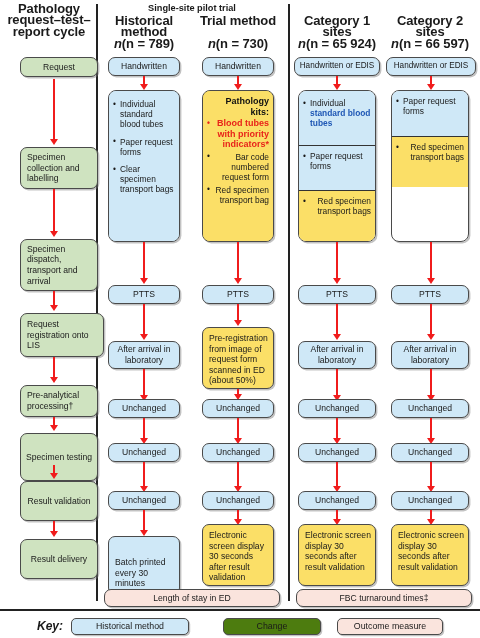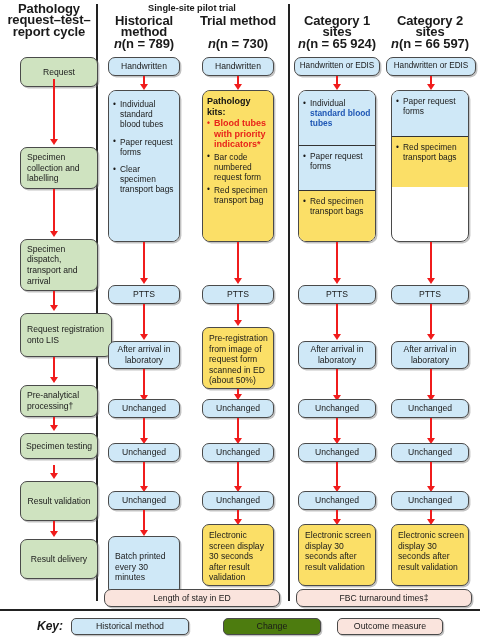--- a/index.html
+++ b/index.html
@@ -44,21 +44,21 @@
   
   .listbox{
     position:absolute;box-sizing:border-box;
     border:1.1px solid #4a4a4a;border-radius:8px;
     font-size:8.4px;line-height:10.2px;overflow:hidden;
     box-shadow:1.4px 1.4px 0 rgba(120,120,120,.45);
   }
   .seg{box-sizing:border-box;padding:3px 4px 3px 4px;}
   .seg + .seg{border-top:1.1px solid #333;}
   .seg.blue{background:#cfe8f7;}
-  .seg.yellow{background:#fbdf67;}
+  .seg.yellow{background:#fbdf67;text-align:right;}
   .bullet{position:relative;padding-left:7px;margin:0;}
   .bullet:before{content:"•";position:absolute;left:0px;top:-0.5px;font-size:8.4px;}
   .bullet + .bullet{margin-top:7px;}
   .red-bold{color:#e8231a;font-weight:bold;}
   .blue-bold{color:#1f57b5;font-weight:bold;}
   .black-bold{font-weight:bold;color:#111;}
   .big{font-size:9px;line-height:10.6px;}
 
   
   .arrow{position:absolute;background:#f01c1c;width:2.2px;}
@@ -93,41 +93,41 @@
   <div class="colhead" style="left:102px;top:15px;width:84px;">Historical method</div>
   <div class="colhead" style="left:102px;top:38px;width:84px;"><i>n</i><span>(n = 789)</span></div>
   <div class="colhead" style="left:196px;top:15px;width:84px;">Trial method</div>
   <div class="colhead" style="left:196px;top:38px;width:84px;"><i>n</i><span>(n = 730)</span></div>
 
   <div class="colhead" style="left:294px;top:15px;width:86px;">Category 1 sites</div>
   <div class="colhead" style="left:294px;top:38px;width:86px;"><i>n</i><span>(n = 65 924)</span></div>
   <div class="colhead" style="left:386px;top:15px;width:88px;">Category 2 sites</div>
   <div class="colhead" style="left:386px;top:38px;width:88px;"><i>n</i><span>(n = 66 597)</span></div>
 
-  <div class="node green" style="left:20px;top:57px;width:78px;height:30px;">Request</div>
+  <div class="node green" style="left:20px;top:57px;width:78px;height:20px;">Request</div>
   <div class="arrow" style="left:52.9px;top:79px;height:62px;"></div>
   <div class="arrowhead" style="left:49.7px;top:139px;"></div>
 
   <div class="node green left-align" style="left:20px;top:147px;width:78px;height:42px;">Specimen collection and labelling</div>
   <div class="arrow" style="left:52.9px;top:189px;height:44px;"></div>
   <div class="arrowhead" style="left:49.7px;top:231px;"></div>
 
   <div class="node green left-align" style="left:20px;top:239px;width:78px;height:52px;">Specimen dispatch, transport and arrival</div>
   <div class="arrow" style="left:52.9px;top:291px;height:16px;"></div>
   <div class="arrowhead" style="left:49.7px;top:305px;"></div>
 
-  <div class="node green left-align" style="left:20px;top:313px;width:92px;height:44px;">Request registration onto LIS</div>
+  <div class="node green left-align" style="left:20px;top:313px;width:84px;height:44px;">Request registration onto LIS</div>
   <div class="arrow" style="left:52.9px;top:357px;height:22px;"></div>
   <div class="arrowhead" style="left:49.7px;top:377px;"></div>
 
   <div class="node green left-align" style="left:20px;top:385px;width:78px;height:32px;">Pre-analytical processing†</div>
   <div class="arrow" style="left:52.9px;top:417px;height:12px;"></div>
   <div class="arrowhead" style="left:49.7px;top:425px;"></div>
 
-  <div class="node green" style="left:20px;top:433px;width:78px;height:26px;">Specimen testing</div>
+  <div class="node green" style="left:20px;top:433px;width:78px;height:48px;">Specimen testing</div>
   <div class="arrow" style="left:52.9px;top:465px;height:12px;"></div>
   <div class="arrowhead" style="left:49.7px;top:473px;"></div>
 
   <div class="node green" style="left:20px;top:481px;width:78px;height:40px;">Result validation</div>
   <div class="arrow" style="left:52.9px;top:521px;height:14px;"></div>
   <div class="arrowhead" style="left:49.7px;top:531px;"></div>
 
   <div class="node green" style="left:20px;top:539px;width:78px;height:40px;">Result delivery</div>
 
   <div class="node blue" style="left:108px;top:57px;width:72px;height:19px;">Handwritten</div>
@@ -157,21 +157,21 @@
   <div class="arrowhead" style="left:139.8px;top:438px;"></div>
 
   <div class="node blue" style="left:108px;top:443px;width:72px;height:19px;">Unchanged</div>
   <div class="arrow" style="left:143px;top:462px;height:26px;"></div>
   <div class="arrowhead" style="left:139.8px;top:486px;"></div>
 
   <div class="node blue" style="left:108px;top:491px;width:72px;height:19px;">Unchanged</div>
   <div class="arrow" style="left:143px;top:510px;height:22px;"></div>
   <div class="arrowhead" style="left:139.8px;top:530px;"></div>
 
-  <div class="node blue left-align top-align" style="left:108px;top:536px;width:72px;height:59px;padding-top:14px;">Batch printed every 30 minutes</div>
+  <div class="node blue left-align top-align" style="left:108px;top:536px;width:72px;height:59px;padding-top:20px;">Batch printed every 30 minutes</div>
 
   <div class="node blue" style="left:202px;top:57px;width:72px;height:19px;">Handwritten</div>
   <div class="arrow" style="left:237px;top:76px;height:12px;"></div>
   <div class="arrowhead" style="left:233.8px;top:84px;"></div>
 
   <div class="listbox" style="left:202px;top:90px;width:72px;height:152px;background:#fbdf67;">
     <div class="seg yellow" style="height:100%;padding-top:5px;">
       <p style="margin:0 0 1px 0;" class="black-bold big">Pathology kits:</p>
       <p class="bullet red-bold big" style="margin-top:0;">Blood tubes with priority indicators*</p>
       <p class="bullet" style="margin-top:2px;">Bar code numbered request form</p>

